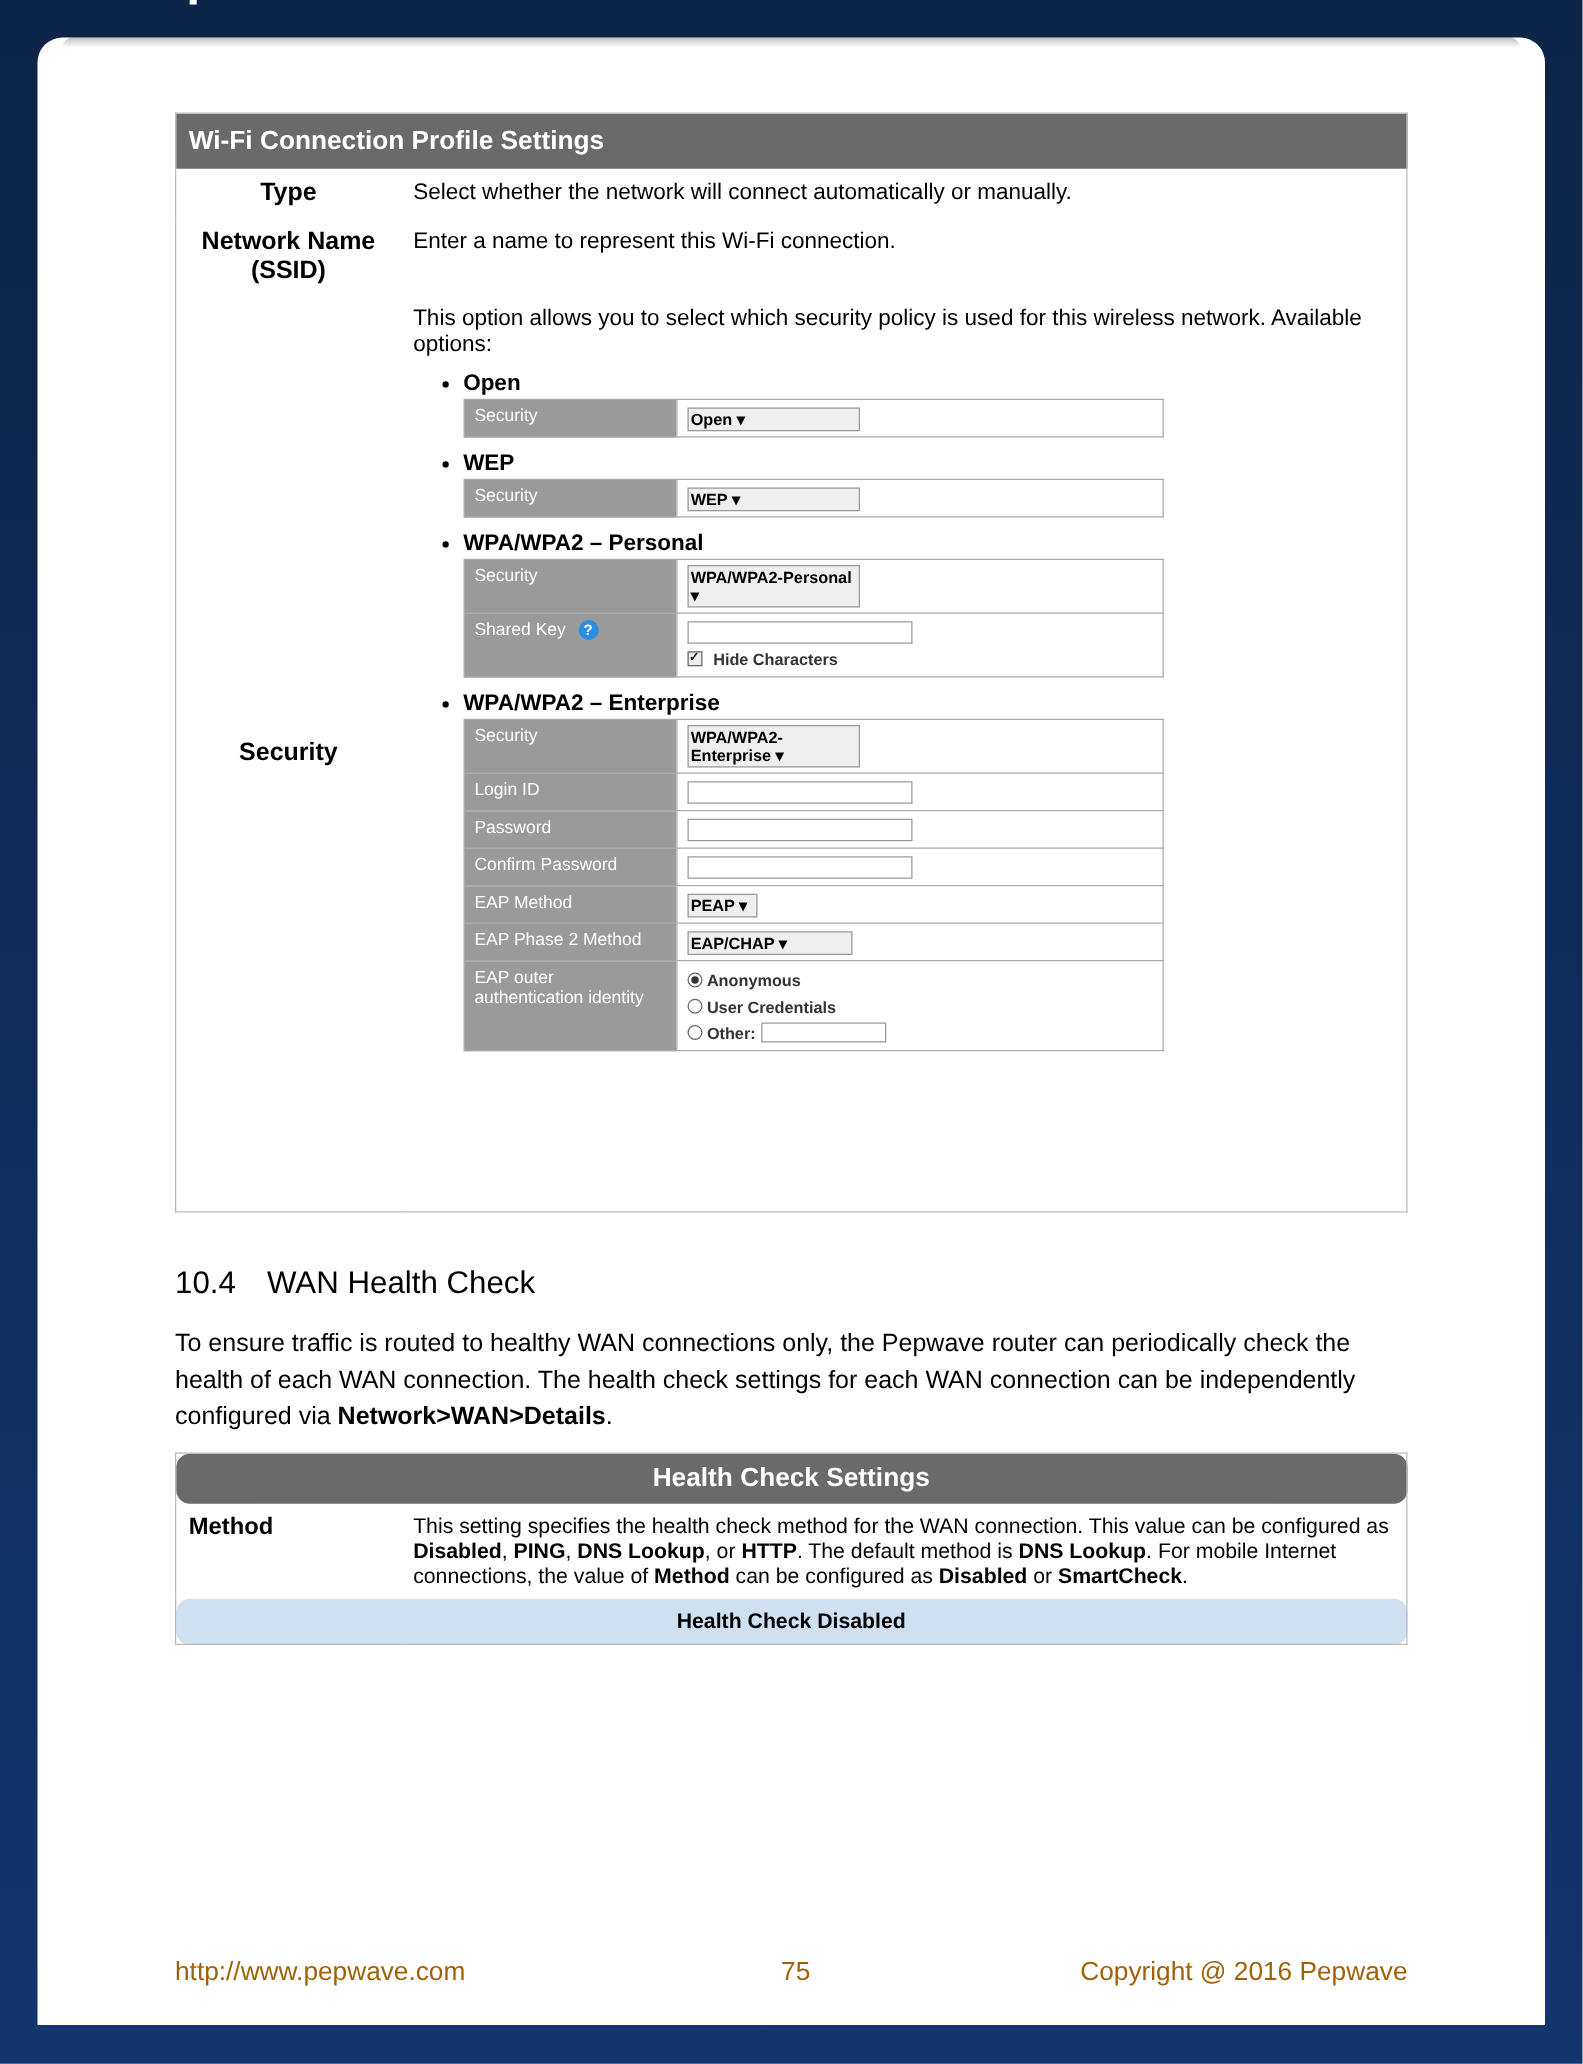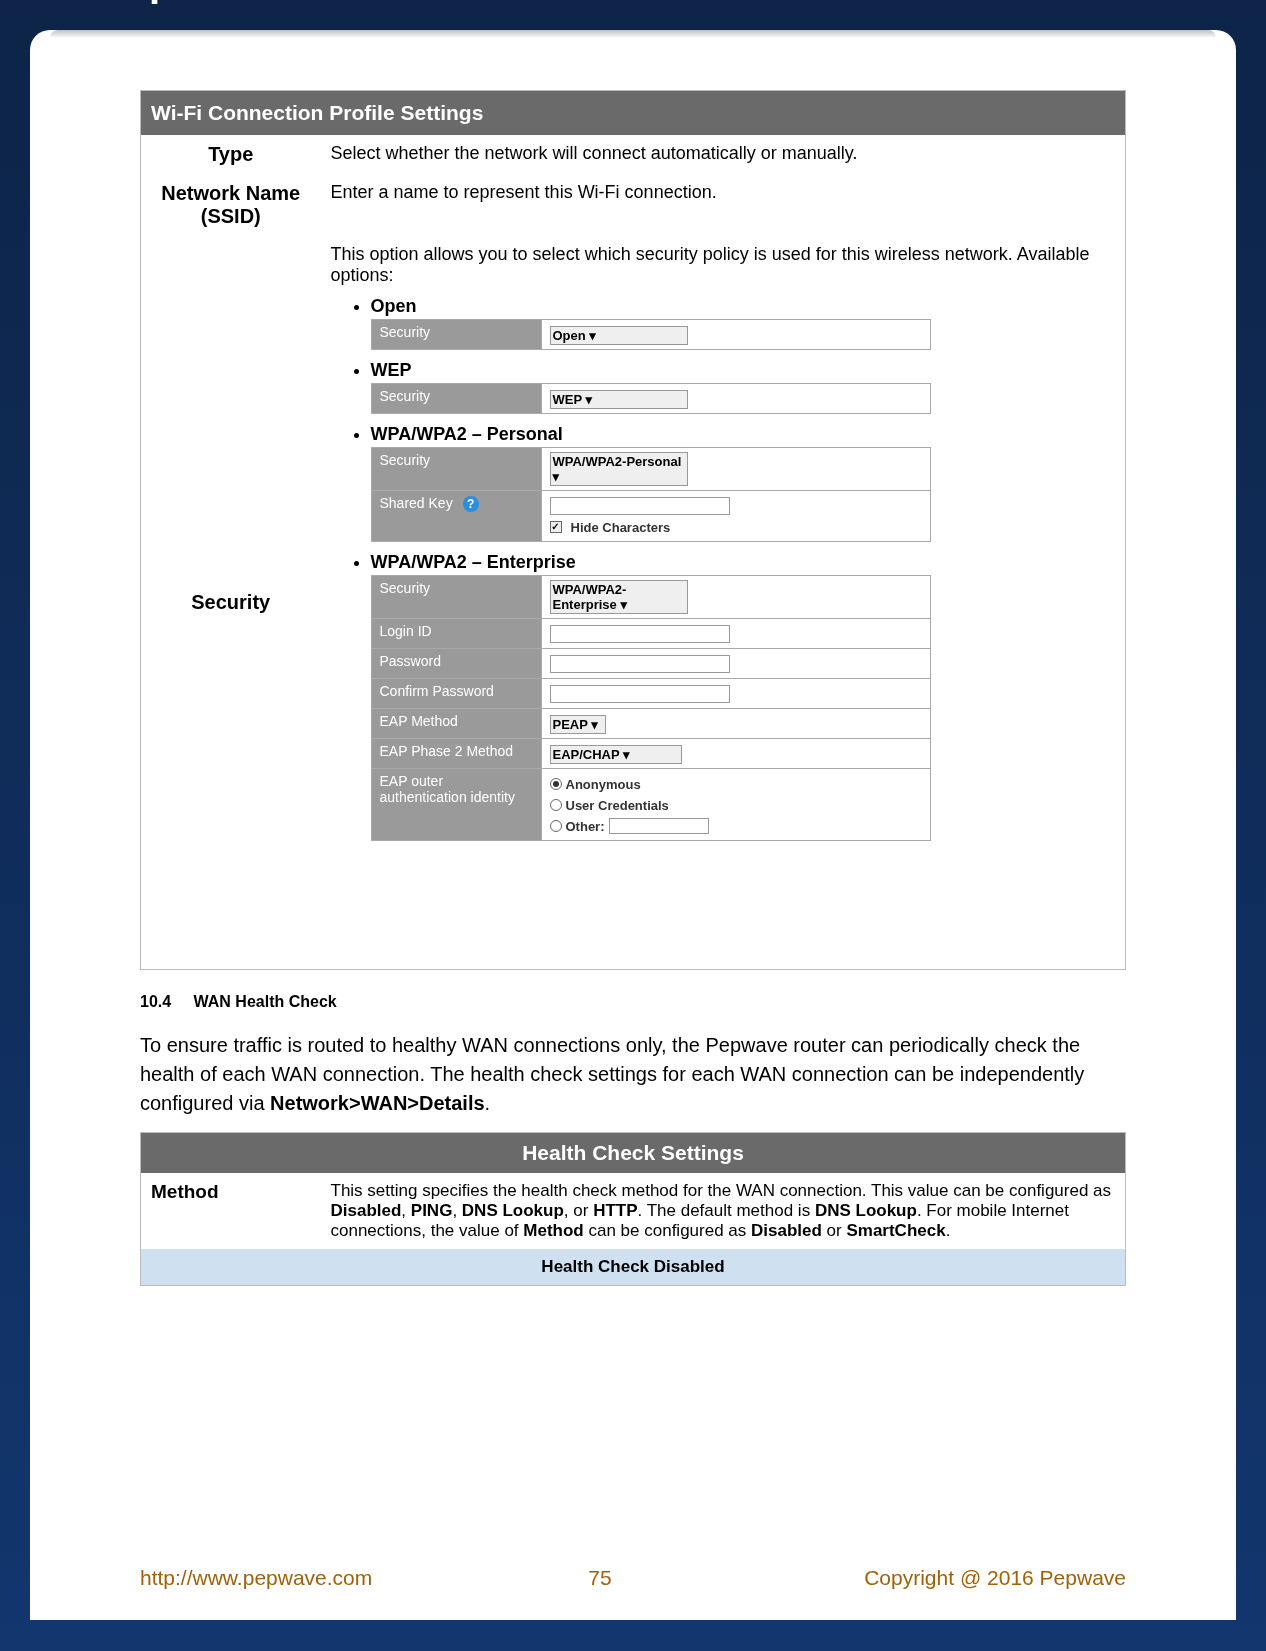--- a/index.html
+++ b/index.html
@@ -152,23 +152,23 @@
     color: #fff;
     border-radius: 50%;
     font-size: 12px;
     font-weight: bold;
     text-align: center;
     line-height: 16px;
     margin-left: 6px;
     vertical-align: middle;
   }
   .section-heading {
-    font-size: 16px;
-    font-weight: bold;
-    margin: 23px 0 20px 0;
+    font-size: 25px;
+    font-weight: normal;
+    margin: 42px 0 20px 0;
   }
   .section-num { display: inline-block; margin-right: 18px; }
   .body-para {
     font-size: 20px;
     line-height: 1.45;
     margin-bottom: 14px;
   }
   .health-table {
     width: 100%;
     border-collapse: collapse;
@@ -179,20 +179,21 @@
     color: #fff;
     font-weight: bold;
     text-align: center;
     padding: 8px;
     font-size: 21px;
   }
   .health-table td {
     padding: 8px 10px;
     vertical-align: top;
     font-size: 17px;
+    border-radius: 11px;
   }
   .health-table .lab {
     width: 180px;
     font-weight: bold;
     font-size: 19px;
   }
   .health-sub {
     background: #cfe0f0;
     text-align: center;
     font-weight: bold;
@@ -204,21 +205,21 @@
     bottom: 30px;
     left: 110px;
     right: 110px;
     display: flex;
     justify-content: space-between;
     color: #a16207;
     font-size: 21px;
     font-family: 'Century Gothic', Arial, sans-serif;
     gap: 44px;
   }
-  .footer .pg { text-align: left; flex: 0 0 60px; }
+  .footer .pg { text-align: right; flex: 0 0 60px; }
   .hide-chars { font-size: 13px; color:#333; }
   .inline-other-input {
     width: 100px; height: 16px; border: 1px solid #999;
     display: inline-block; vertical-align: middle; margin-left: 4px;
   }
 </style>
 </head>
 <body>
 
 <div class="page-frame">

